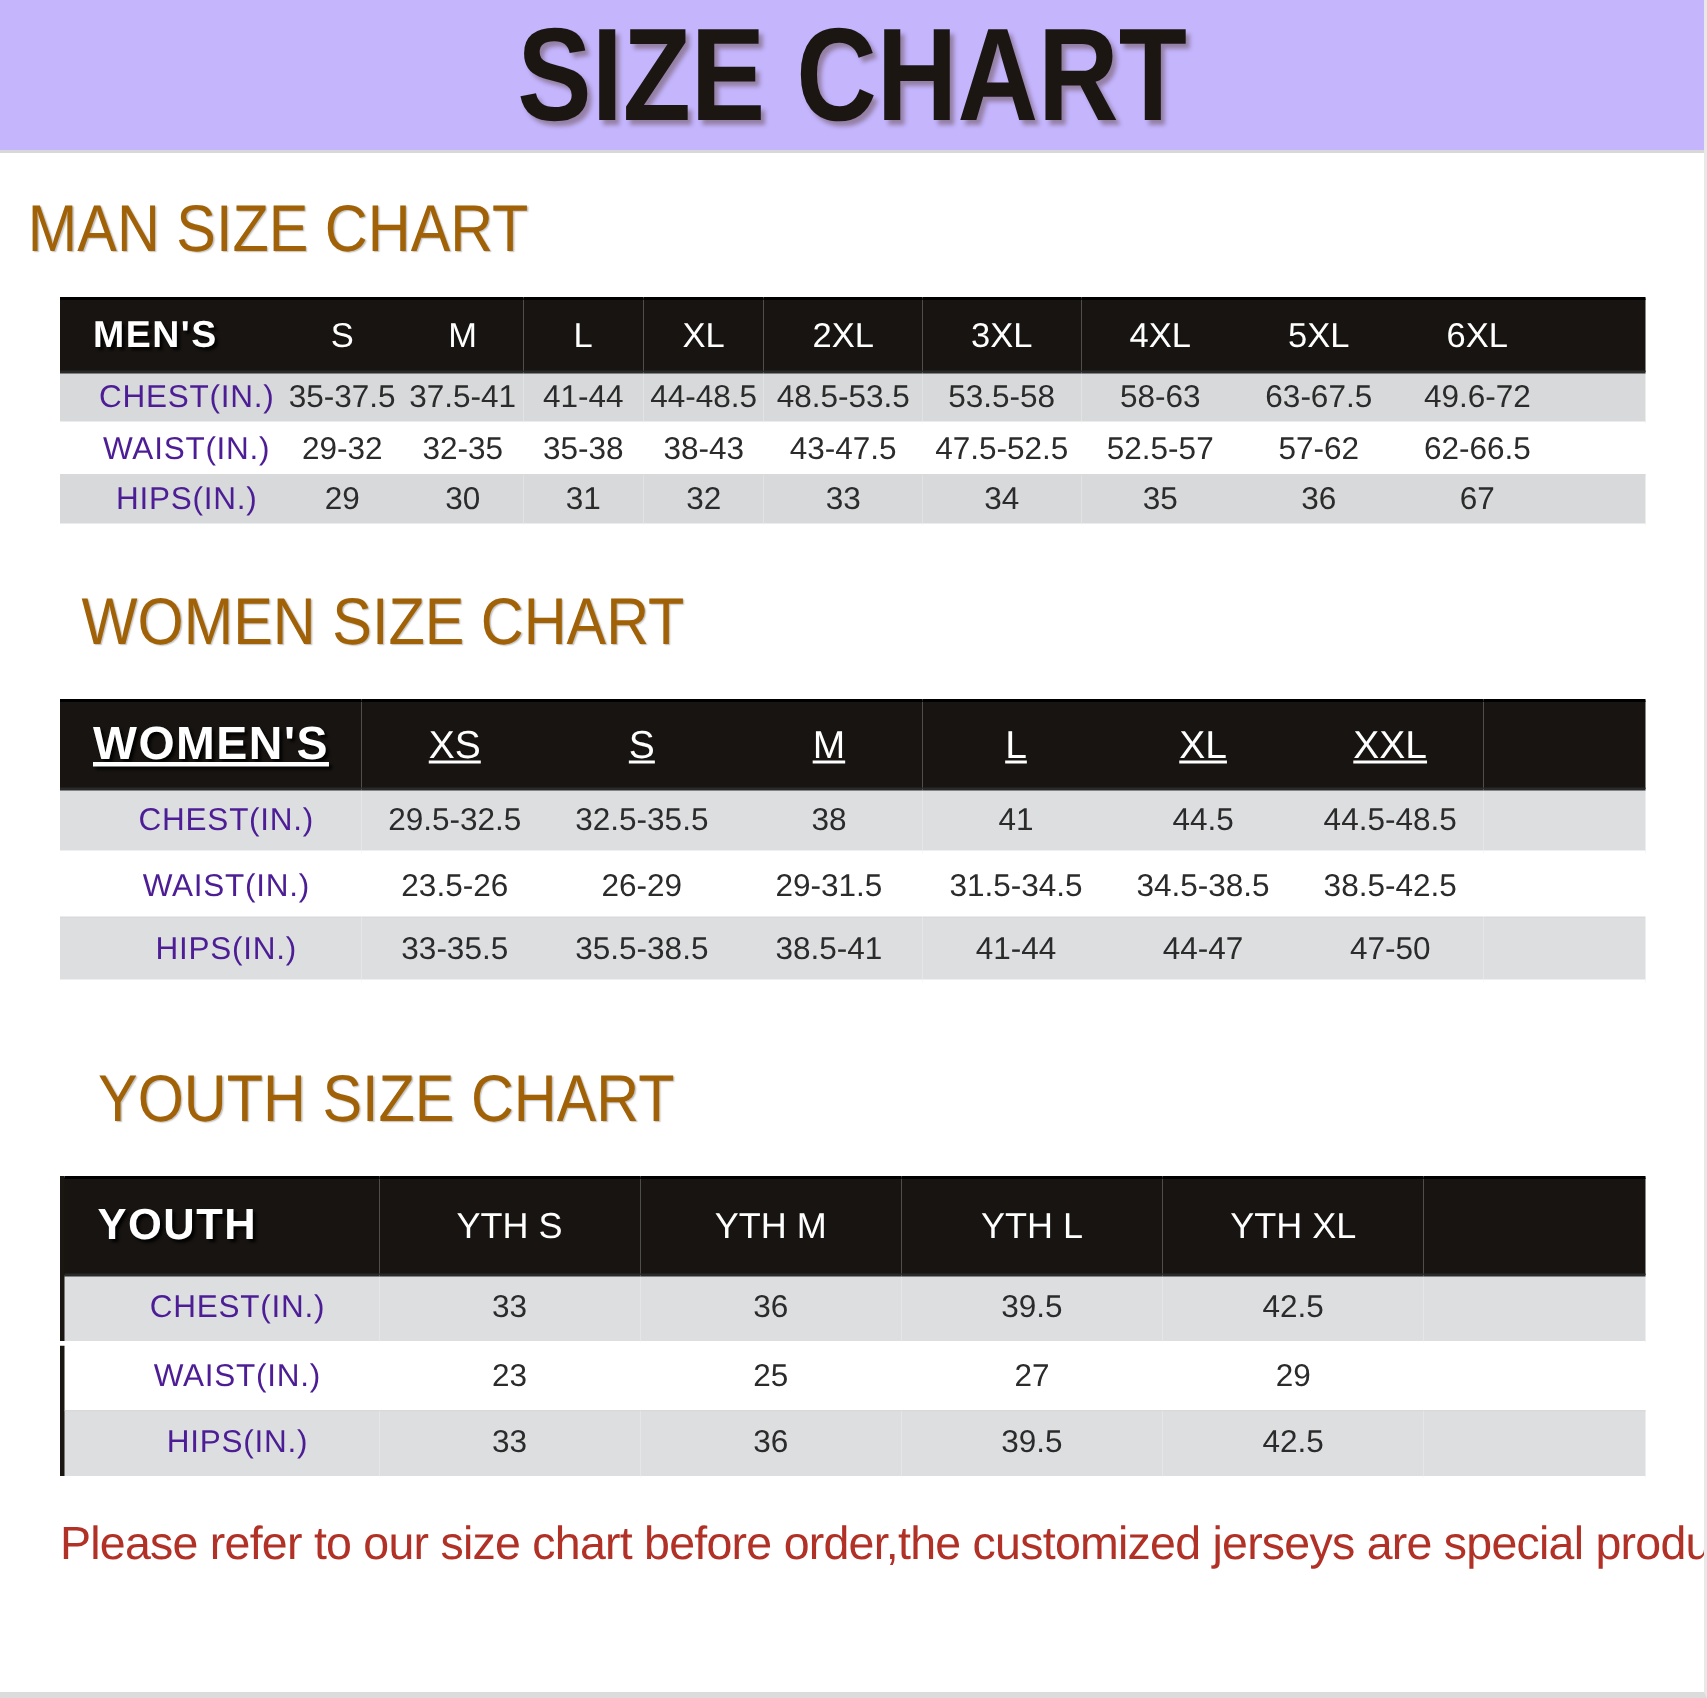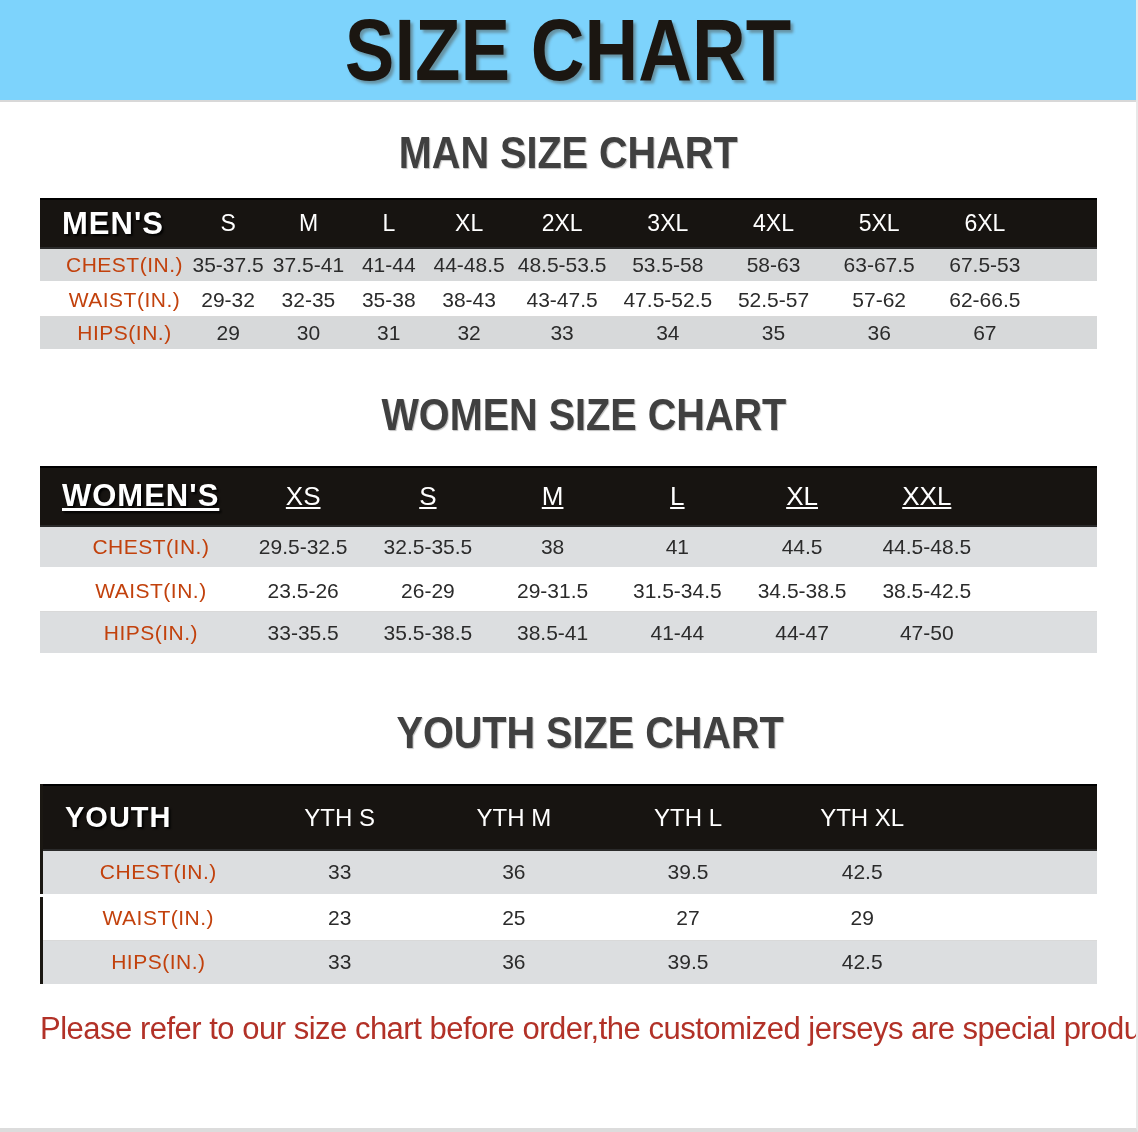--- a/index.html
+++ b/index.html
@@ -10,40 +10,39 @@
     height: 1132px;
     background: #ffffff;
     font-family: "Liberation Sans", sans-serif;
     overflow: hidden;
     border-right: 2px solid #e8e8e8;
     border-bottom: 4px solid #dcdcdc;
   }
   .banner {
     width: 100%;
     height: 102px;
-    background: #7dd3fc;
+    background: #c4b5fd;
     display: flex;
     align-items: center;
     justify-content: center;
     border-bottom: 2px solid #d8d8d8;
   }
   .banner h1 {
     font-size: 80px;
     font-weight: 800;
     color: #1b1611;
     letter-spacing: 0px;
     transform: scale(0.93, 1.10);
     text-shadow: 3px 3px 3px rgba(60,30,0,0.35);
     white-space: nowrap;
   }
   h2.section-heading {
-    text-align: center;
     font-size: 44px;
-    font-weight: 700;
-    color: #404040;
+    font-weight: 400;
+    color: #a16207;
     white-space: nowrap;
   }
   h2 .squeeze {
     display: inline-block;
     transform: scaleX(0.90);
     text-shadow: 1px 1px 1px rgba(0,0,0,0.25);
   }
   .heading-men   { margin-top: 26px; margin-bottom: 20px; }
   .heading-women { margin-top: 38px; margin-bottom: 26px; margin-left: 32px; }
   .heading-youth { margin-top: 52px; margin-bottom: 26px; padding-left: 44px; }
@@ -71,28 +70,28 @@
     font-weight: 800;
     letter-spacing: 1px;
     text-shadow: 2px 2px 2px rgba(0,0,0,0.9);
   }
   table.size-table td {
     text-align: center;
     font-size: 21px;
     color: #2b2b2b;
     white-space: nowrap;
   }
-  table.size-table td.row-label { color: #c2410c; letter-spacing: 0.5px; padding-left: 21px; }
+  table.size-table td.row-label { color: #4c1d95; letter-spacing: 0.5px; padding-left: 21px; }
   table.size-table tbody tr { border-bottom: 3px solid #ffffff; }
   table.size-table tbody tr:nth-child(odd) { background: #dcdee0; }
   table.size-table tbody tr:nth-child(even) { background: #ffffff; border-bottom: 1px solid #d9d9d9;}
 
   table.men thead tr   { height: 49px; }
   table.men th         { font-size: 23px; }
-  table.men th.corner  { font-size: 31px; }
+  table.men th.corner  { font-size: 25px; }
   table.men tbody tr   { height: 34px; }
   table.men tbody tr:nth-child(odd) { background: #d7d9da; }
 
   table.women thead tr  { height: 59px; }
   table.women th        { font-size: 26px; text-decoration: underline; }
   table.women th.corner { font-size: 31px; }
   table.women tbody tr  { height: 43px; }
 
   table.youth { border-left: 3px solid #1a1712; border-bottom: 1px solid #cccccc; }
   table.youth thead tr  { height: 65px; }
@@ -154,21 +153,21 @@
           <tr>
             <td class="row-label">CHEST(IN.)</td>
             <td>35-37.5</td>
             <td>37.5-41</td>
             <td>41-44</td>
             <td>44-48.5</td>
             <td>48.5-53.5</td>
             <td>53.5-58</td>
             <td>58-63</td>
             <td>63-67.5</td>
-            <td>67.5-53</td>
+            <td>49.6-72</td>
             <td></td>
           </tr>
           <tr>
             <td class="row-label">WAIST(IN.)</td>
             <td>29-32</td>
             <td>32-35</td>
             <td>35-38</td>
             <td>38-43</td>
             <td>43-47.5</td>
             <td>47.5-52.5</td>

